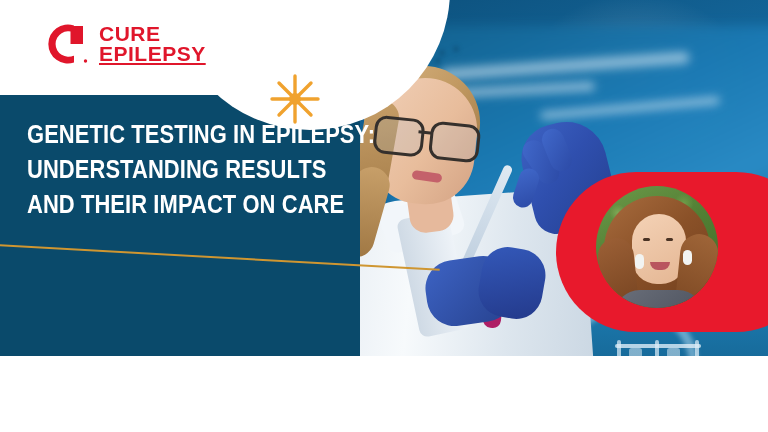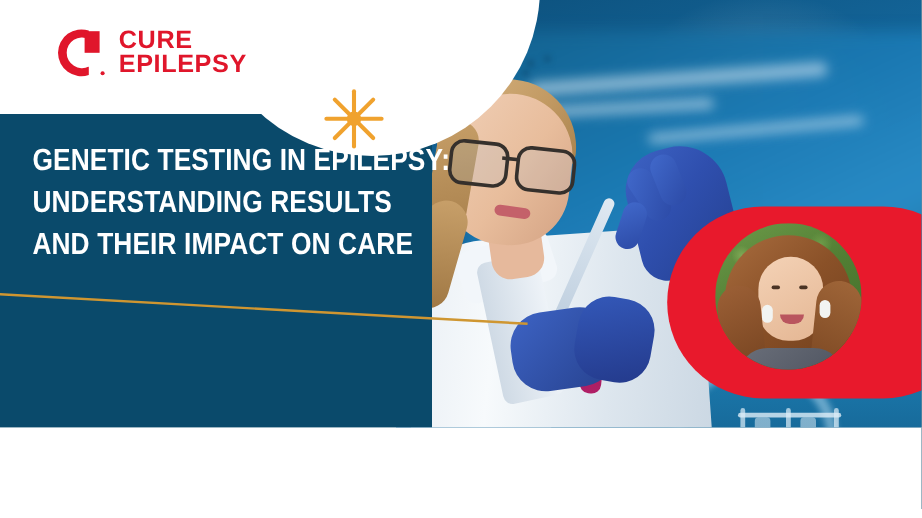--- a/index.html
+++ b/index.html
@@ -107,21 +107,21 @@
 
   
   .red-block{position:absolute;left:556px;top:172px;width:260px;height:160px;border-radius:80px;background:#e8192c;z-index:8;}
 
   
   .logo{position:absolute;left:44px;top:22px;z-index:12;display:flex;align-items:center;gap:9px;}
   .logo-mark{position:relative;width:46px;height:44px;flex:0 0 auto;}
   .logo-words{display:flex;flex-direction:column;line-height:.96;}
   .logo-l1,.logo-l2{color:#e0162b;font-weight:bold;letter-spacing:.5px;font-family:"Liberation Sans",sans-serif;}
   .logo-l1{font-size:21px;}
-  .logo-l2{font-size:21px;}
+  .logo-l2{font-size:21px;text-decoration:underline;}
 
   
   .headline{position:absolute;left:27px;top:117px;width:310px;z-index:12;color:#fff;
     font-family:"Liberation Sans",sans-serif;font-weight:bold;font-size:25.5px;line-height:1.38;
     letter-spacing:.1px;text-transform:uppercase;transform:scaleX(.86);transform-origin:left top;white-space:nowrap;}
   .hl-line{display:block;}
 
   .starburst{position:absolute;left:268px;top:72px;width:54px;height:54px;z-index:12;}
 
   .watch-btn{position:absolute;left:63px;top:305px;width:170px;height:36px;border-radius:19px;background:#fff;

